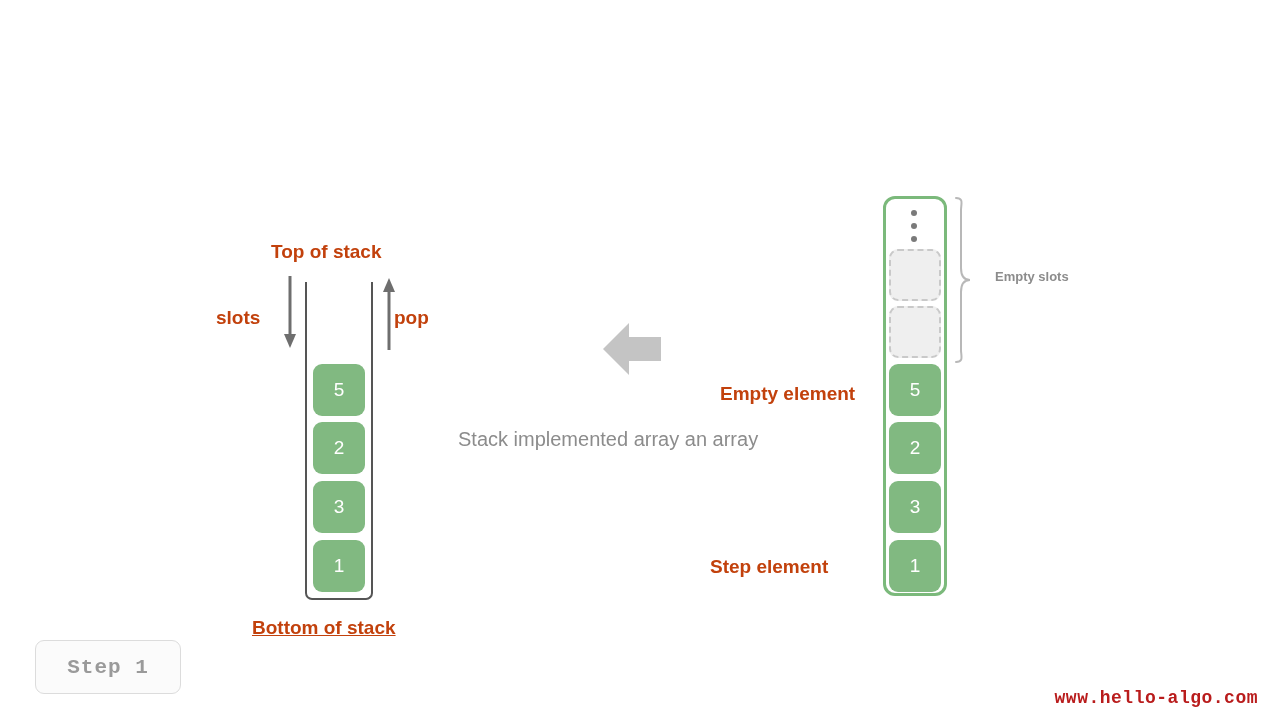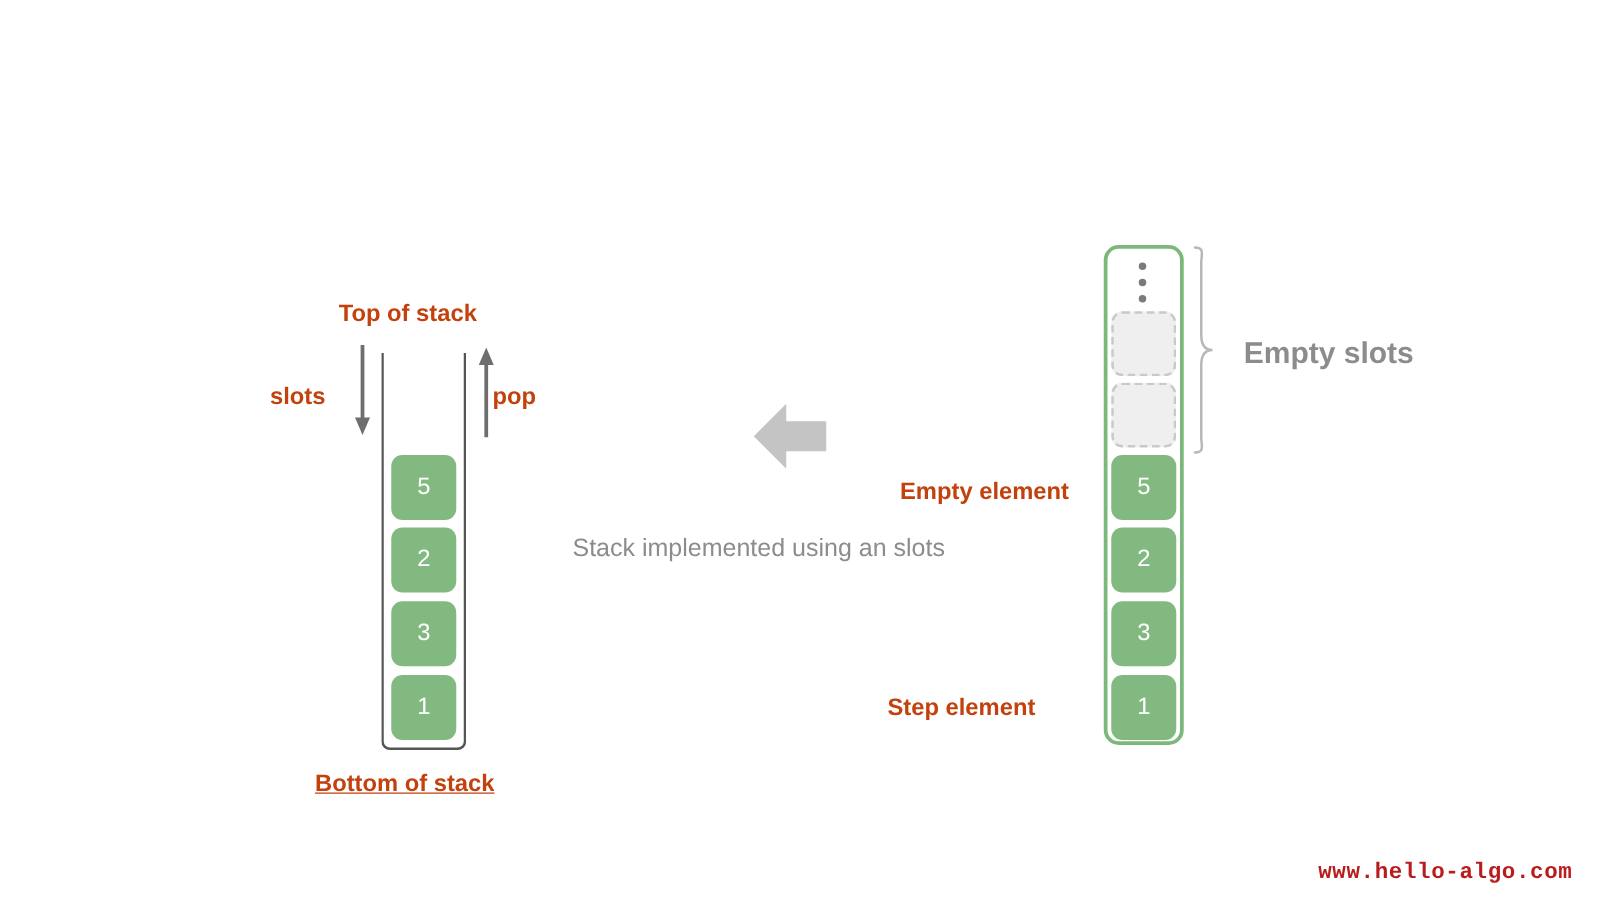--- a/index.html
+++ b/index.html
@@ -26,21 +26,21 @@
     font-family: "Liberation Sans", sans-serif;
     font-weight: bold;
     font-size: 19px;
     color: #c2410c;
     white-space: nowrap;
   }
   .label-gray-bold {
     position: absolute;
     font-family: "Liberation Sans", sans-serif;
     font-weight: bold;
-    font-size: 24px;
+    font-size: 13px;
     color: #8c8c8c;
     white-space: nowrap;
   }
   .caption {
     position: absolute;
     font-family: "Liberation Sans", sans-serif;
     font-size: 20px;
     color: #8c8c8c;
     white-space: nowrap;
   }
@@ -214,21 +214,21 @@
     <div class="cell">3</div>
     <div class="cell">1</div>
   </div>
 
   <div class="label-bold" style="left:252px; top:617px;text-decoration:underline;">Bottom of stack</div>
 
   <svg id="flow-arrow" width="60" height="58" viewBox="0 0 60 58">
     <polygon points="0,29 26,3 26,17 58,17 58,41 26,41 26,55" fill="#c4c4c4"></polygon>
   </svg>
 
-  <div class="caption" style="left:458px; top:428px;">Stack implemented using an slots</div>
+  <div class="caption" style="left:458px; top:428px;">Stack implemented array an array</div>
 
   <div id="array-container"></div>
 
   <div id="ellipsis-icon">
     <span></span>
     <span></span>
     <span></span>
   </div>
 
   <div class="empty-slot" id="empty-slot-1"></div>
@@ -245,16 +245,17 @@
     <path d="M6,4 C14,4 11,10 11,16 L11,74 C11,82 14,86 20,86 C14,86 11,90 11,98
              L11,156 C11,162 14,168 6,168" fill="none" stroke="#b8b8b8" stroke-width="2" stroke-linecap="round"></path>
   </svg>
 
   <div class="label-gray-bold" style="left:995px; top:269px;">Empty slots</div>
 
   <div class="label-bold" style="left:720px; top:383px;">Empty element</div>
 
   <div class="label-bold" style="left:710px; top:556px;">Step element</div>
 
+  <div id="step-badge">Step 1</div>
 
   <div id="watermark">www.hello-algo.com</div>
 
 </div>
 
 </body></html>

